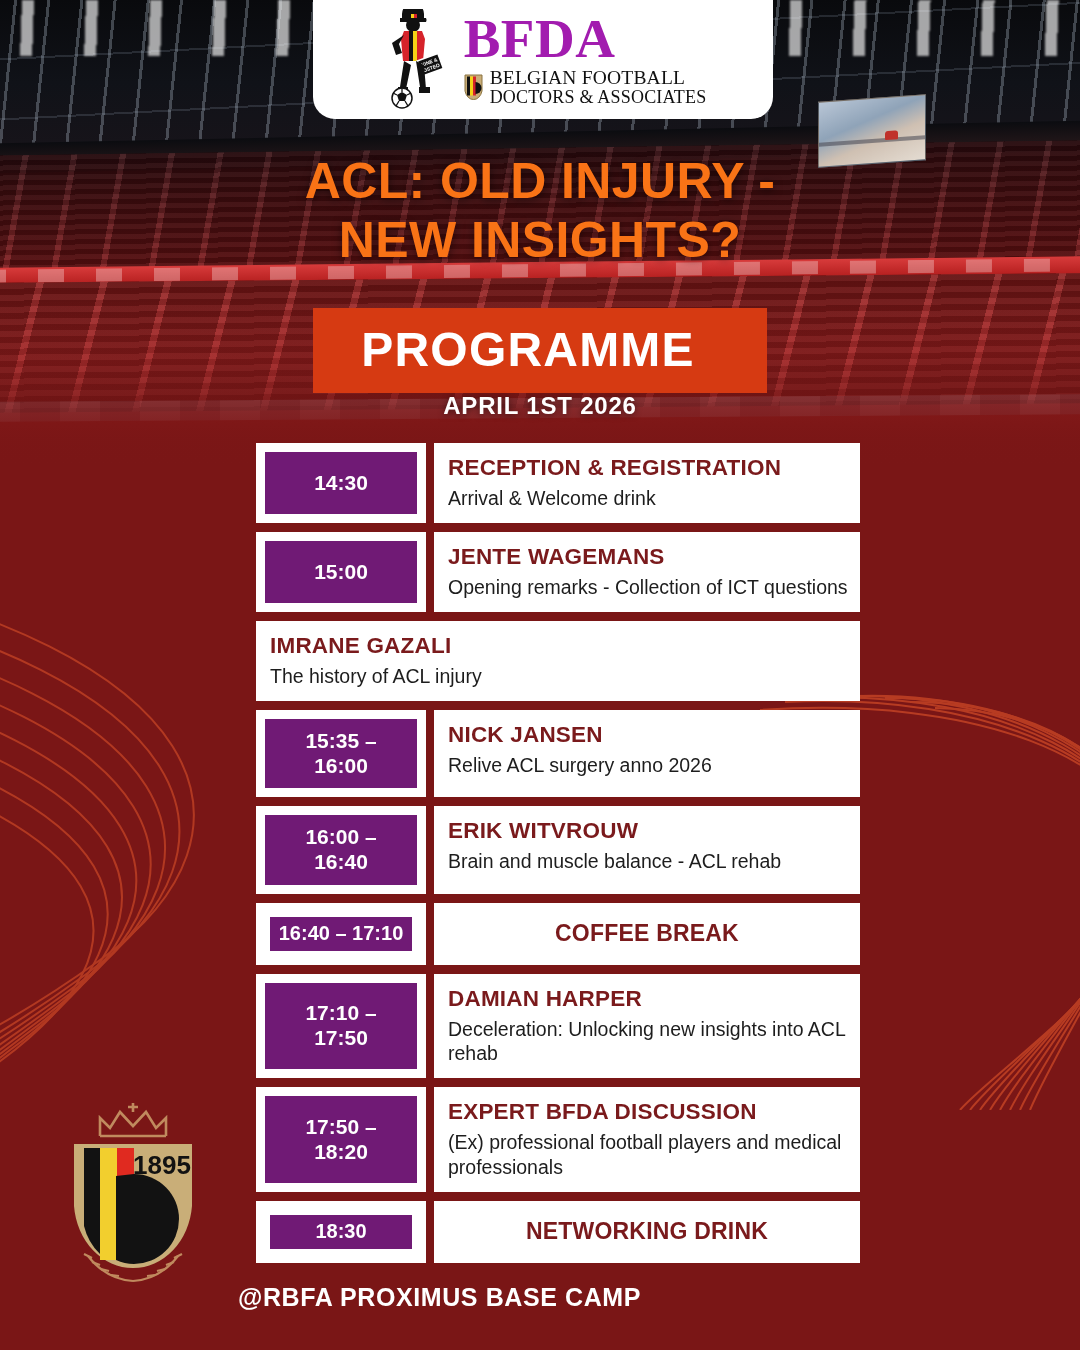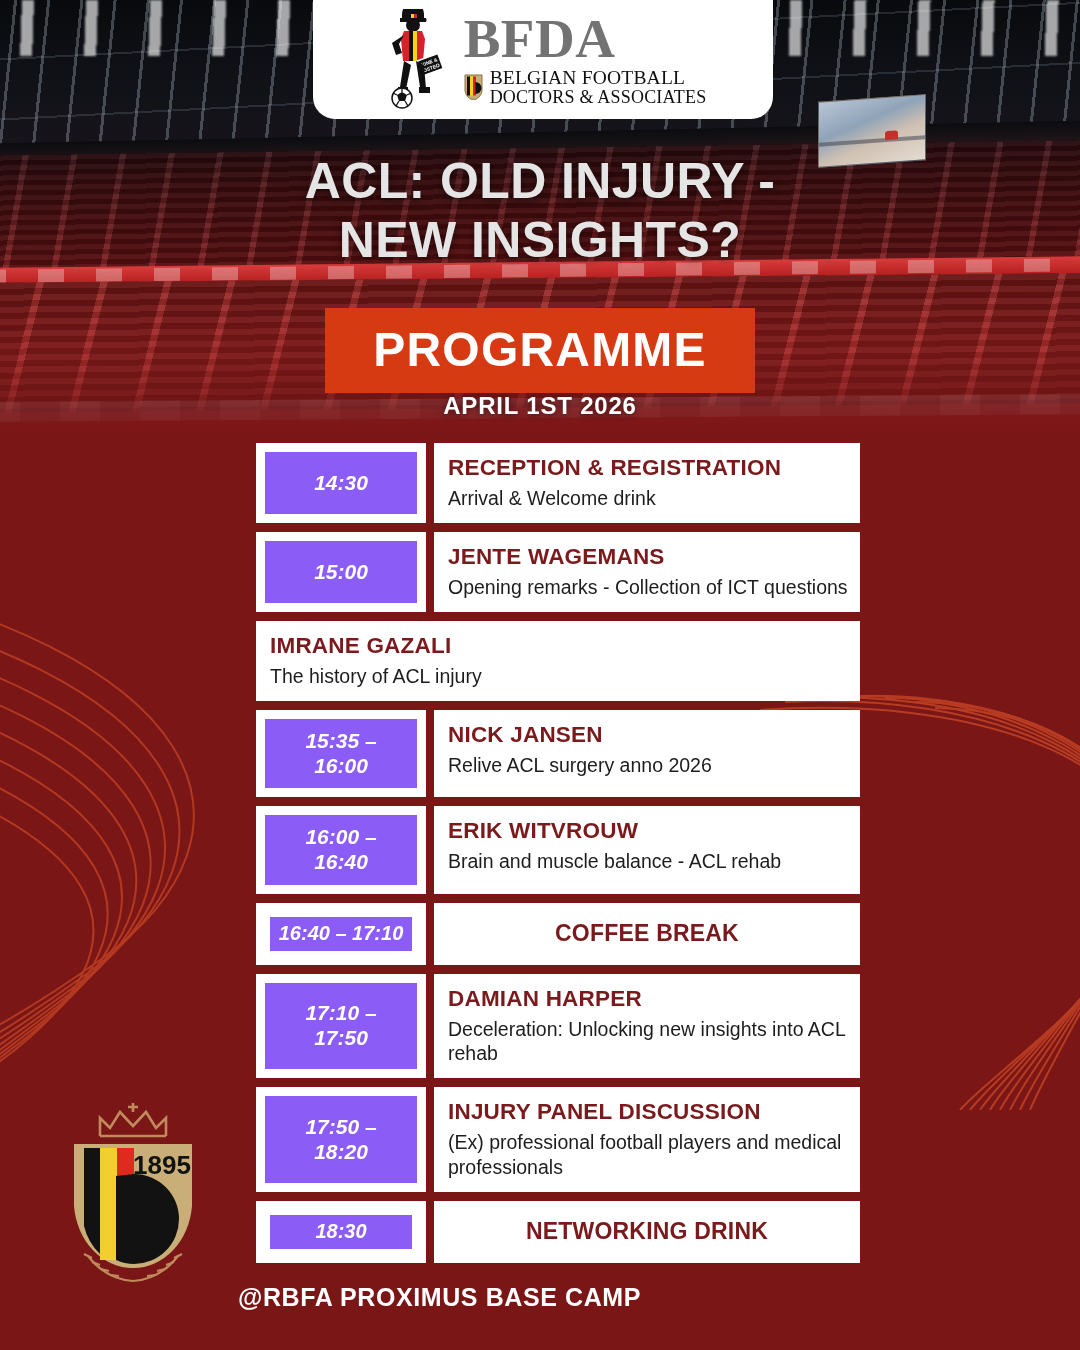--- a/index.html
+++ b/index.html
@@ -102,49 +102,49 @@
     background:#fff;
     border-radius:0 0 22px 22px;
     display:flex; align-items:center; justify-content:center; gap:10px;
     z-index:6;
     padding:6px 10px 8px 10px;
   }
   .logo-mark{ width:74px; height:100px; flex:0 0 auto; }
   .logo-text{ display:flex; flex-direction:column; line-height:1; }
   .logo-bfda{
     font-family:"Liberation Serif", serif;
-    font-weight:700; font-size:55px; letter-spacing:.5px; color:#737373;
+    font-weight:700; font-size:55px; letter-spacing:.5px; color:#a21caf;
     margin-bottom:2px;
   }
   .logo-sub-row{ display:flex; align-items:center; gap:7px; }
   .logo-crest{ width:19px; height:26px; flex:0 0 auto; }
   .logo-sub{
     font-family:"Liberation Serif", serif;
     font-weight:400; color:#111; line-height:1.04;
   }
   .logo-sub .l1{ font-size:19.5px; letter-spacing:.2px; display:block; }
   .logo-sub .l2{ font-size:18px; letter-spacing:.2px; display:block; }
 
   
   .headline{
     position:absolute; left:0; top:152px; width:1080px;
     text-align:center; z-index:5;
-    color:#e5e5e5; font-weight:800; font-size:50px; line-height:1.18;
+    color:#f97316; font-weight:800; font-size:50px; line-height:1.18;
     letter-spacing:.4px;
     text-shadow:0 2px 10px rgba(0,0,0,.55);
   }
   .programme-wrap{
     position:absolute; left:0; top:308px; width:1080px; text-align:center; z-index:5;
   }
   .programme{
     display:inline-block;
     background:#d63a12;
     color:#fff;
     font-size:48px; font-weight:800; letter-spacing:1.2px;
-    padding:14px 48px 16px 48px;
+    padding:14px 72px 16px 48px;
   }
   .date{
     position:absolute; left:0; top:392px; width:1080px; text-align:center; z-index:5;
     color:#fff; font-weight:800; font-size:24px; letter-spacing:.8px;
     text-shadow:0 1px 6px rgba(0,0,0,.5);
   }
 
   
   .schedule{
     position:absolute; left:256px; top:443px; width:604px; z-index:5;
@@ -152,27 +152,26 @@
   }
   .row{ display:flex; align-items:stretch; gap:8px; }
   .time-cell{
     width:170px; flex:0 0 170px;
     background:#fff;
     padding:9px;
     display:flex;
   }
   .time-chip{
     flex:1;
-    background:#8b5cf6;
+    background:#701a75;
     color:#fff;
     display:flex; align-items:center; justify-content:center; text-align:center;
     font-weight:800; font-size:21px; line-height:1.18;
     padding:10px 4px;
     white-space:pre-line;
-    font-style:italic;
   }
   .row.compact .time-cell{ padding:14px; }
   .row.compact .time-chip{ font-size:20px; padding:5px 4px; }
   .info-cell{
     flex:1;
     background:#fff;
     padding:11px 4px 12px 14px;
     display:flex; flex-direction:column; justify-content:flex-start;
   }
   .info-title{
@@ -360,21 +359,21 @@
         <div class="info-title">DAMIAN HARPER</div>
         <div class="info-sub">Deceleration: Unlocking new insights into ACL rehab</div>
       </div>
     </div>
     <div class="row">
       <div class="time-cell">
         <div class="time-chip">17:50 –
 18:20</div>
       </div>
       <div class="info-cell">
-        <div class="info-title">INJURY PANEL DISCUSSION</div>
+        <div class="info-title">EXPERT BFDA DISCUSSION</div>
         <div class="info-sub">(Ex) professional football players and medical professionals</div>
       </div>
     </div>
     <div class="row compact">
       <div class="time-cell">
         <div class="time-chip">18:30</div>
       </div>
       <div class="info-cell">
         <div class="info-title">NETWORKING DRINK</div>
       </div>

